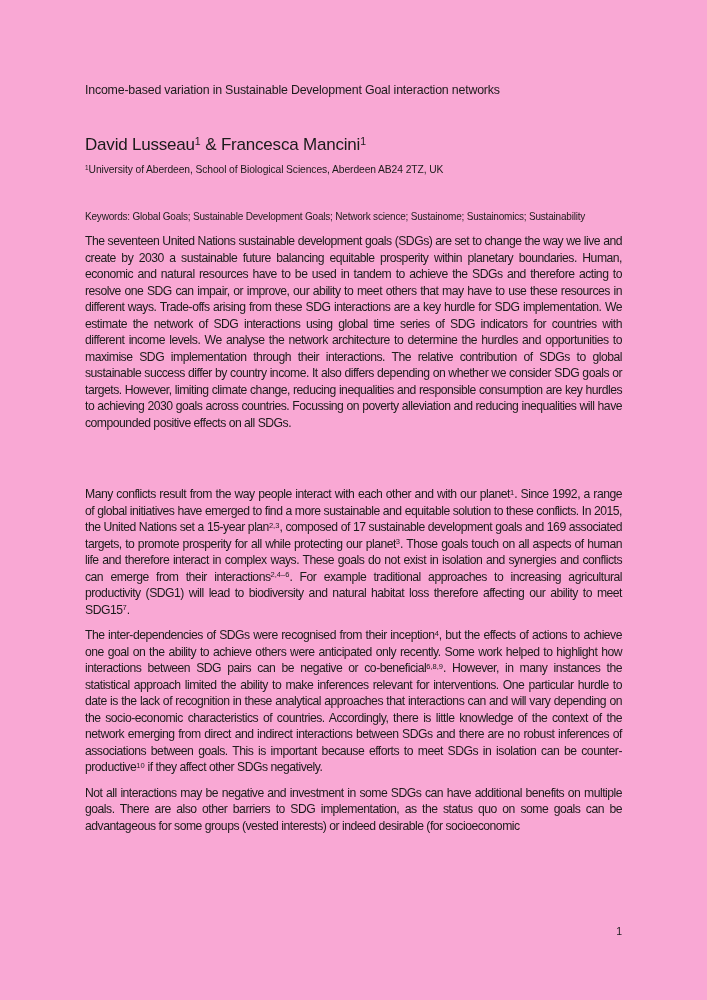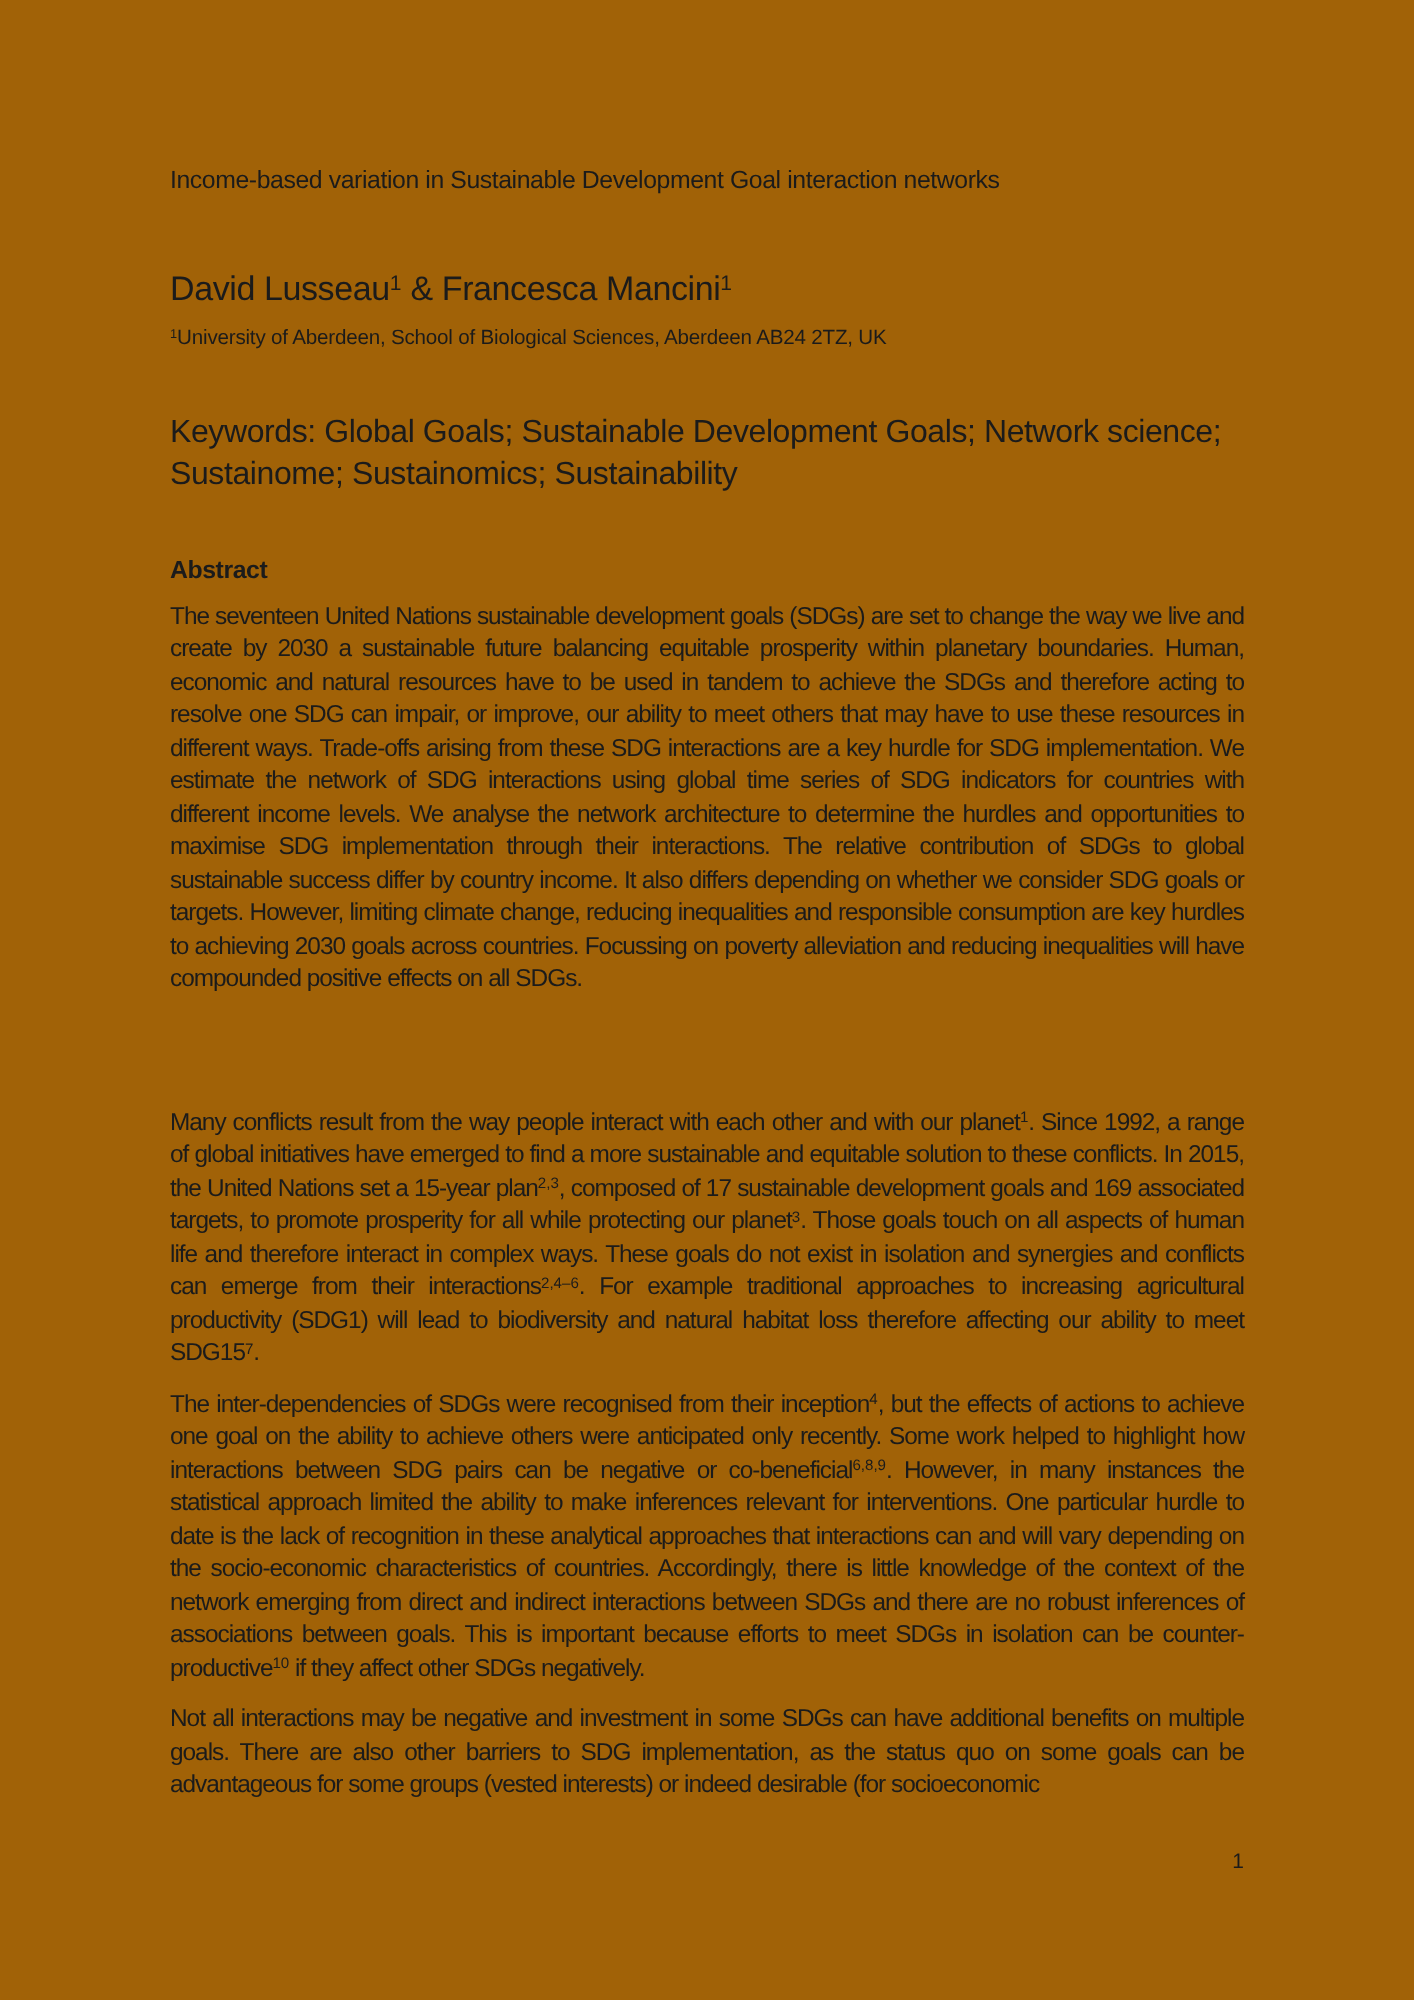--- a/index.html
+++ b/index.html
@@ -4,21 +4,21 @@
 <style>
   html, body {
     margin: 0;
     padding: 0;
     background: #ffffff;
   }
   .page {
     position: relative;
     width: 707px;
     height: 1000px;
-    background: #a16207;
+    background: #f9a8d4;
     overflow: hidden;
     font-family: "Liberation Sans", sans-serif;
     color: #1b1b1b;
   }
   .content {
     position: absolute;
     left: 85px;
     top: 82px;
     width: 537px;
   }
@@ -38,21 +38,21 @@
     letter-spacing: -0.2px;
   }
   .affiliation {
     margin-top: 10px !important;
     font-size: 10.3px;
     line-height: 14px;
     letter-spacing: -0.1px;
   }
   .keywords {
     margin-top: 29px !important;
-    font-size: 16px;
+    font-size: 10px;
     line-height: 21px;
     letter-spacing: -0.2px;
   }
   .abstract-heading {
     margin-top: 29px !important;
     font-size: 12.4px;
     font-weight: bold;
     line-height: 16.5px;
     letter-spacing: -0.2px;
   }
@@ -94,21 +94,20 @@
 <div class="page">
   <div class="content">
     <p class="title">Income-based variation in Sustainable Development Goal interaction networks</p>
 
     <p class="byline">David Lusseau<sup>1</sup> &amp; Francesca Mancini<sup>1</sup></p>
 
     <p class="affiliation"><sup>1</sup>University of Aberdeen, School of Biological Sciences, Aberdeen AB24 2TZ, UK</p>
 
     <p class="keywords">Keywords: Global Goals; Sustainable Development Goals; Network science; Sustainome; Sustainomics; Sustainability</p>
 
-    <p class="abstract-heading">Abstract</p>
 
     <p class="para abstract-text">The seventeen United Nations sustainable development goals (SDGs) are set to change the way we live and create by 2030 a sustainable future balancing equitable prosperity within planetary boundaries. Human, economic and natural resources have to be used in tandem to achieve the SDGs and therefore acting to resolve one SDG can impair, or improve, our ability to meet others that may have to use these resources in different ways. Trade-offs arising from these SDG interactions are a key hurdle for SDG implementation. We estimate the network of SDG interactions using global time series of SDG indicators for countries with different income levels. We analyse the network architecture to determine the hurdles and opportunities to maximise SDG implementation through their interactions. The relative contribution of SDGs to global sustainable success differ by country income. It also differs depending on whether we consider SDG goals or targets. However, limiting climate change, reducing inequalities and responsible consumption are key hurdles to achieving 2030 goals across countries. Focussing on poverty alleviation and reducing inequalities will have compounded positive effects on all SDGs.</p>
 
     <p class="para gap-before">Many conflicts result from the way people interact with each other and with our planet<sup>1</sup>. Since 1992, a range of global initiatives have emerged to find a more sustainable and equitable solution to these conflicts. In 2015, the United Nations set a 15-year plan<sup>2,3</sup>, composed of 17 sustainable development goals and 169 associated targets, to promote prosperity for all while protecting our planet<sup>3</sup>. Those goals touch on all aspects of human life and therefore interact in complex ways. These goals do not exist in isolation and synergies and conflicts can emerge from their interactions<sup>2,4–6</sup>. For example traditional approaches to increasing agricultural productivity (SDG1) will lead to biodiversity and natural habitat loss therefore affecting our ability to meet SDG15<sup>7</sup>.</p>
 
     <p class="para body-next">The inter-dependencies of SDGs were recognised from their inception<sup>4</sup>, but the effects of actions to achieve one goal on the ability to achieve others were anticipated only recently. Some work helped to highlight how interactions between SDG pairs can be negative or co-beneficial<sup>6,8,9</sup>. However, in many instances the statistical approach limited the ability to make inferences relevant for interventions. One particular hurdle to date is the lack of recognition in these analytical approaches that interactions can and will vary depending on the socio-economic characteristics of countries. Accordingly, there is little knowledge of the context of the network emerging from direct and indirect interactions between SDGs and there are no robust inferences of associations between goals. This is important because efforts to meet SDGs in isolation can be counter-productive<sup>10</sup> if they affect other SDGs negatively.</p>
 
     <p class="para body-next">Not all interactions may be negative and investment in some SDGs can have additional benefits on multiple goals. There are also other barriers to SDG implementation, as the status quo on some goals can be advantageous for some groups (vested interests) or indeed desirable (for socioeconomic</p>
   </div>
 

